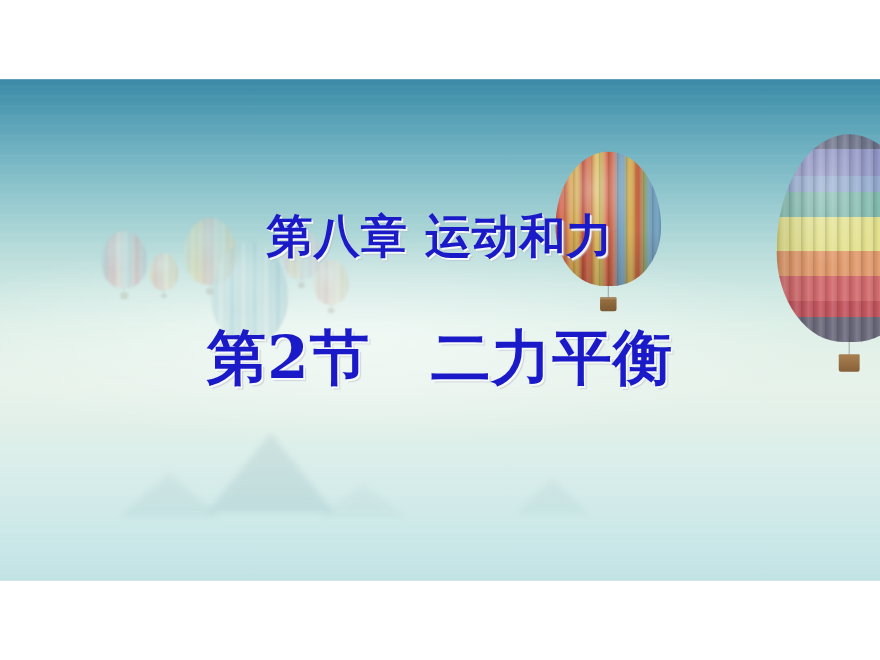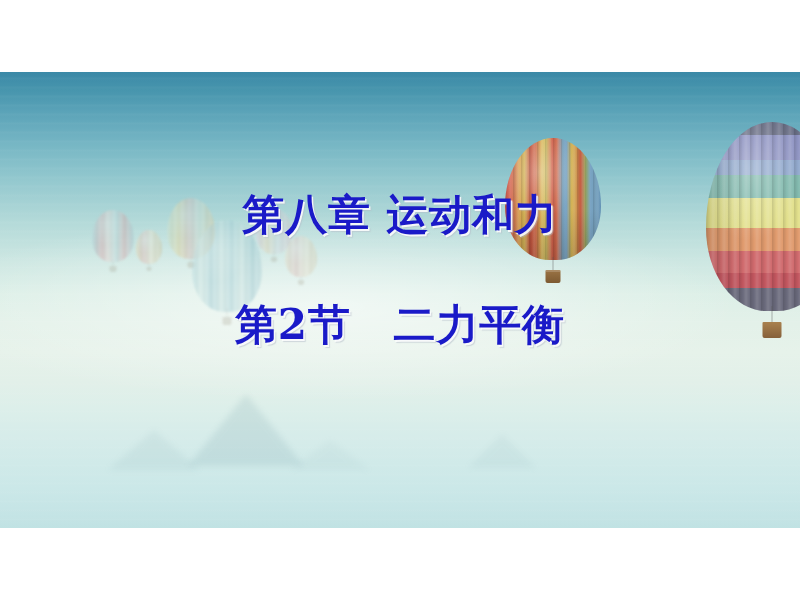--- a/index.html
+++ b/index.html
@@ -299,21 +299,21 @@
        1.5px 1.5px 0 rgba(255,255,255,0.85),
        2.5px 2.5px 1px rgba(180,190,200,0.55);
   }
   #title-line-1 {
     top: 190px;
     font-size: 42px;
     line-height: 50px;
   }
   #title-line-2 {
     top: 300px;
-    font-size: 42px;
+    font-size: 54px;
     line-height: 50px;
   }
 </style>
 </head>
 <body>
 
 <div id="slide">
 
   <div id="photo">
 

